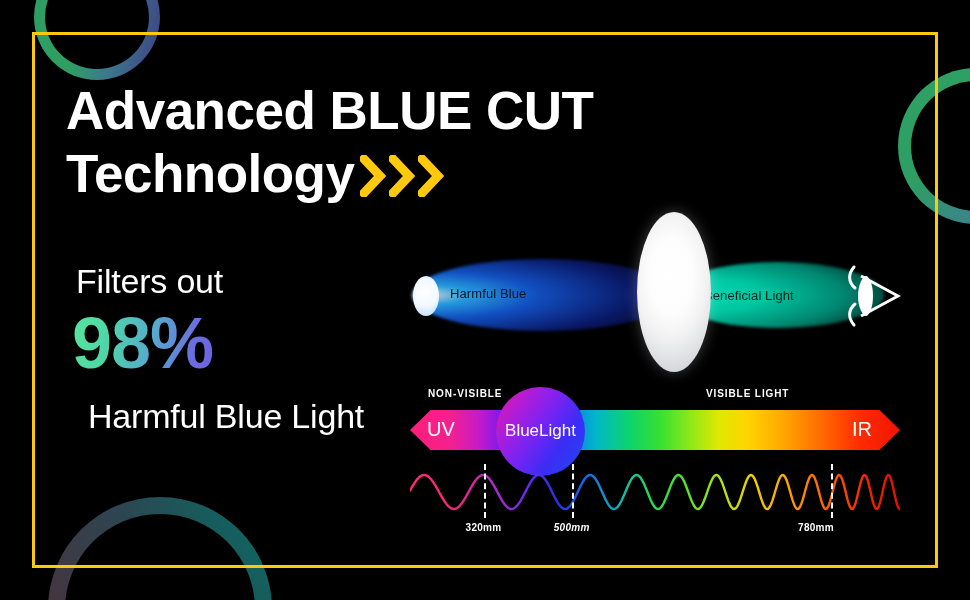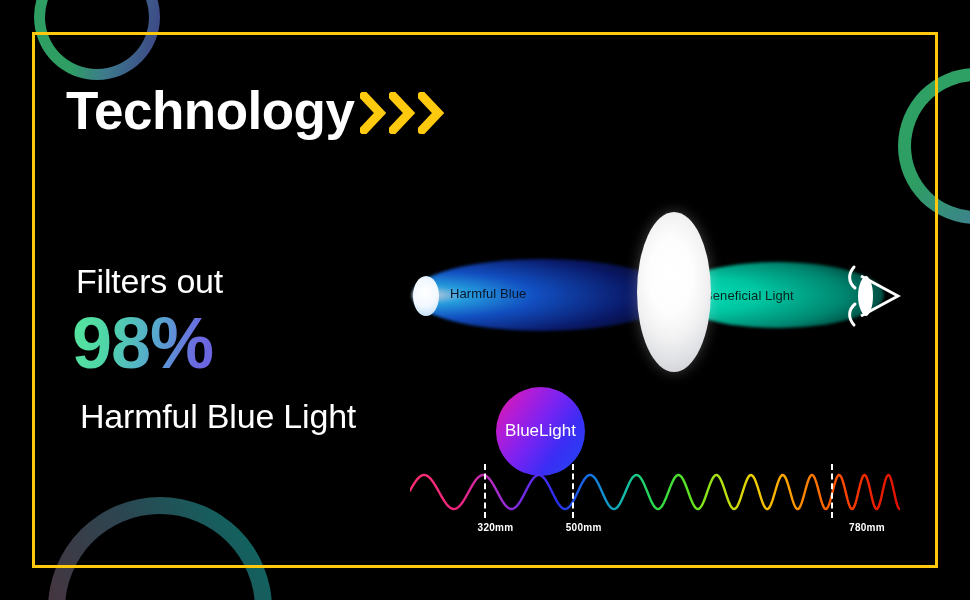--- a/index.html
+++ b/index.html
@@ -94,21 +94,21 @@
     letter-spacing: -1px;
     background: linear-gradient(100deg, #57E69C 0%, #4FD6A8 26%, #57A7CF 58%, #6B6BE0 85%, #6C63E0 100%);
     -webkit-background-clip: text;
     background-clip: text;
     color: transparent;
     text-align: center;
     -webkit-text-fill-color: transparent;
   }
   .harmful-blue {
     position: absolute;
-    left: 80px; top: 394px;
+    left: 88px; top: 394px;
     width: 300px;
     color: #ffffff;
     font-size: 34px;
     font-weight: 500;
     line-height: 1.32;
     letter-spacing: -0.2px;
   }
 
   
   .beam-harmful {
@@ -252,21 +252,20 @@
     width: 490px; height: 70px;
   }
   .tick-label {
     position: absolute;
     color: #ffffff;
     font-size: 10px;
     font-weight: bold;
     letter-spacing: 0.3px;
     transform: translateX(-50%);
     top: 56px;
-    margin-left: 12px;
   }
   .dash-line {
     position: absolute;
     width: 0;
     border-left: 2px dashed #ffffff;
     top: -2px;
     height: 54px;
   }
 </style>
 </head>
@@ -274,20 +273,21 @@
 
 <div id="stage">
 
   <div class="ring ring-tl"></div>
   <div class="ring ring-right"></div>
   <div class="ring ring-bl"></div>
 
   <div class="frame"></div>
 
   <div class="headline">
+    <div>Advanced BLUE CUT</div>
     <div class="line2">
       <span>Technology</span>
       <span class="chevrons">
         <svg class="chev" viewBox="0 0 26 42">
           <path d="M4 4 L20 21 L4 38" fill="none" stroke="#FFC90E" stroke-width="9" stroke-linecap="square" stroke-linejoin="miter"></path>
         </svg>
         <svg class="chev" viewBox="0 0 26 42">
           <path d="M4 4 L20 21 L4 38" fill="none" stroke="#FFC90E" stroke-width="9" stroke-linecap="square" stroke-linejoin="miter"></path>
         </svg>
         <svg class="chev" viewBox="0 0 26 42">
@@ -310,20 +310,27 @@
 
   <div class="lens"></div>
 
   <svg class="eye-icon" viewBox="0 0 58 68">
     <path d="M11 5 C5 12, 5 20, 12 26" fill="none" stroke="#ffffff" stroke-width="3" stroke-linecap="round"></path>
     <path d="M12 42 C5 48, 5 56, 11 63" fill="none" stroke="#ffffff" stroke-width="3" stroke-linecap="round"></path>
     <path d="M15 34 C15 22, 20 14, 23 14 C26 14, 30 22, 30 34 C30 46, 26 54, 23 54 C20 54, 15 46, 15 34 Z" fill="#ffffff"></path>
     <path d="M18 14 L55 34 L18 54" fill="none" stroke="#ffffff" stroke-width="3" stroke-linejoin="miter"></path>
   </svg>
 
+  <div class="spectrum-wrap">
+    <div class="spectrum-bar"></div>
+    <div class="lbl-nonvisible">NON-VISIBLE</div>
+    <div class="lbl-visiblelight">VISIBLE LIGHT</div>
+    <div class="lbl-uv">UV</div>
+    <div class="lbl-ir">IR</div>
+  </div>
 
   <div class="blue-circle">
     <span>Blue</span>
     <span>Light</span>
   </div>
 
   <div class="wave-wrap">
     <svg id="wave-svg" width="490" height="54" viewBox="0 0 490 54">
       <defs>
         <linearGradient id="waveGrad" x1="0" y1="0" x2="1" y2="0">
@@ -343,19 +350,19 @@
           <stop offset="94%" stop-color="#EF2200"></stop>
           <stop offset="100%" stop-color="#E01000"></stop>
         </linearGradient>
       </defs>
       <path id="wave-path" fill="none" stroke="url(#waveGrad)" stroke-width="2.4" stroke-linecap="round" d="M0.0 24.57 L0.8 23.16 L1.6 21.76 L2.4 20.39 L3.2 19.07 L4.0 17.79 L4.8 16.57 L5.6 15.42 L6.4 14.34 L7.2 13.34 L8.0 12.43 L8.8 11.62 L9.6 10.91 L10.4 10.31 L11.2 9.81 L12.0 9.43 L12.8 9.17 L13.6 9.03 L14.4 9.01 L15.2 9.10 L16.0 9.32 L16.8 9.65 L17.6 10.11 L18.4 10.67 L19.2 11.34 L20.0 12.12 L20.8 12.99 L21.6 13.96 L22.4 15.01 L23.2 16.14 L24.0 17.35 L24.8 18.61 L25.6 19.93 L26.4 21.29 L27.2 22.68 L28.0 24.10 L28.8 25.53 L29.6 26.97 L30.4 28.40 L31.2 29.81 L32.0 31.20 L32.8 32.55 L33.6 33.85 L34.4 35.10 L35.2 36.28 L36.0 37.39 L36.8 38.42 L37.6 39.36 L38.4 40.20 L39.2 40.94 L40.0 41.57 L40.8 42.10 L41.6 42.50 L42.4 42.79 L43.2 42.96 L44.0 43.00 L44.8 42.92 L45.6 42.72 L46.4 42.39 L47.2 41.95 L48.0 41.39 L48.8 40.71 L49.6 39.93 L50.4 39.05 L51.2 38.07 L52.0 37.01 L52.8 35.86 L53.6 34.64 L54.4 33.35 L55.2 32.01 L56.0 30.63 L56.8 29.21 L57.6 27.76 L58.4 26.30 L59.2 24.84 L60.0 23.39 L60.8 21.95 L61.6 20.54 L62.4 19.18 L63.2 17.86 L64.0 16.60 L64.8 15.41 L65.6 14.30 L66.4 13.28 L67.2 12.35 L68.0 11.53 L68.8 10.81 L69.6 10.20 L70.4 9.72 L71.2 9.36 L72.0 9.12 L72.8 9.01 L73.6 9.03 L74.4 9.18 L75.2 9.45 L76.0 9.85 L76.8 10.38 L77.6 11.03 L78.4 11.79 L79.2 12.66 L80.0 13.63 L80.8 14.71 L81.6 15.86 L82.4 17.10 L83.2 18.41 L84.0 19.78 L84.8 21.20 L85.6 22.65 L86.4 24.14 L87.2 25.64 L88.0 27.14 L88.8 28.64 L89.6 30.11 L90.4 31.56 L91.2 32.96 L92.0 34.31 L92.8 35.60 L93.6 36.81 L94.4 37.93 L95.2 38.97 L96.0 39.90 L96.8 40.72 L97.6 41.42 L98.4 42.00 L99.2 42.45 L100.0 42.77 L100.8 42.95 L101.6 43.00 L102.4 42.91 L103.2 42.68 L104.0 42.31 L104.8 41.82 L105.6 41.19 L106.4 40.44 L107.2 39.56 L108.0 38.58 L108.8 37.49 L109.6 36.30 L110.4 35.03 L111.2 33.68 L112.0 32.26 L112.8 30.80 L113.6 29.28 L114.4 27.74 L115.2 26.19 L116.0 24.63 L116.8 23.08 L117.6 21.55 L118.4 20.06 L119.2 18.62 L120.0 17.24 L120.8 15.93 L121.6 14.70 L122.4 13.58 L123.2 12.55 L124.0 11.65 L124.8 10.86 L125.6 10.21 L126.4 9.69 L127.2 9.31 L128.0 9.08 L128.8 9.00 L129.6 9.07 L130.4 9.28 L131.2 9.65 L132.0 10.15 L132.8 10.80 L133.6 11.59 L134.4 12.51 L135.2 13.54 L136.0 14.70 L136.8 15.95 L137.6 17.30 L138.4 18.72 L139.2 20.22 L140.0 21.77 L140.8 23.36 L141.6 24.98 L142.4 26.60 L143.2 28.23 L144.0 29.84 L144.8 31.41 L145.6 32.93 L146.4 34.40 L147.2 35.78 L148.0 37.08 L148.8 38.28 L149.6 39.36 L150.4 40.32 L151.2 41.14 L152.0 41.82 L152.8 42.35 L153.6 42.73 L154.4 42.94 L155.2 43.00 L156.0 42.89 L156.8 42.62 L157.6 42.18 L158.4 41.59 L159.2 40.85 L160.0 39.95 L160.8 38.93 L161.6 37.77 L162.4 36.49 L163.2 35.11 L164.0 33.64 L164.8 32.09 L165.6 30.47 L166.4 28.81 L167.2 27.12 L168.0 25.41 L168.8 23.71 L169.6 22.02 L170.4 20.38 L171.2 18.79 L172.0 17.27 L172.8 15.84 L173.6 14.51 L174.4 13.30 L175.2 12.21 L176.0 11.27 L176.8 10.48 L177.6 9.85 L178.4 9.39 L179.2 9.11 L180.0 9.00 L180.8 9.07 L181.6 9.33 L182.4 9.76 L183.2 10.36 L184.0 11.14 L184.8 12.08 L185.6 13.16 L186.4 14.39 L187.2 15.75 L188.0 17.22 L188.8 18.79 L189.6 20.45 L190.4 22.16 L191.2 23.93 L192.0 25.71 L192.8 27.51 L193.6 29.29 L194.4 31.04 L195.2 32.73 L196.0 34.35 L196.8 35.88 L197.6 37.30 L198.4 38.59 L199.2 39.74 L200.0 40.73 L200.8 41.56 L201.6 42.20 L202.4 42.66 L203.2 42.93 L204.0 43.00 L204.8 42.87 L205.6 42.54 L206.4 42.01 L207.2 41.29 L208.0 40.39 L208.8 39.32 L209.6 38.08 L210.4 36.70 L211.2 35.19 L212.0 33.56 L212.8 31.83 L213.6 30.04 L214.4 28.19 L215.2 26.30 L216.0 24.42 L216.8 22.54 L217.6 20.71 L218.4 18.94 L219.2 17.26 L220.0 15.68 L220.8 14.23 L221.6 12.93 L222.4 11.79 L223.2 10.82 L224.0 10.06 L224.8 9.49 L225.6 9.14 L226.4 9.00 L227.2 9.09 L228.0 9.39 L228.8 9.92 L229.6 10.65 L230.4 11.59 L231.2 12.72 L232.0 14.03 L232.8 15.51 L233.6 17.12 L234.4 18.86 L235.2 20.70 L236.0 22.61 L236.8 24.57 L237.6 26.56 L238.4 28.54 L239.2 30.49 L240.0 32.39 L240.8 34.19 L241.6 35.89 L242.4 37.45 L243.2 38.86 L244.0 40.08 L244.8 41.11 L245.6 41.93 L246.4 42.53 L247.2 42.88 L248.0 43.00 L248.8 42.87 L249.6 42.50 L250.4 41.89 L251.2 41.04 L252.0 39.98 L252.8 38.71 L253.6 37.24 L254.4 35.61 L255.2 33.83 L256.0 31.94 L256.8 29.95 L257.6 27.89 L258.4 25.81 L259.2 23.72 L260.0 21.66 L260.8 19.67 L261.6 17.77 L262.4 15.99 L263.2 14.36 L264.0 12.91 L264.8 11.66 L265.6 10.63 L266.4 9.85 L267.2 9.31 L268.0 9.04 L268.8 9.03 L269.6 9.30 L270.4 9.83 L271.2 10.63 L272.0 11.67 L272.8 12.95 L273.6 14.44 L274.4 16.12 L275.2 17.97 L276.0 19.96 L276.8 22.05 L277.6 24.21 L278.4 26.40 L279.2 28.59 L280.0 30.74 L280.8 32.82 L281.6 34.78 L282.4 36.60 L283.2 38.24 L284.0 39.68 L284.8 40.88 L285.6 41.83 L286.4 42.51 L287.2 42.90 L288.0 43.00 L288.8 42.79 L289.6 42.29 L290.4 41.51 L291.2 40.44 L292.0 39.12 L292.8 37.56 L293.6 35.78 L294.4 33.83 L295.2 31.73 L296.0 29.52 L296.8 27.25 L297.6 24.94 L298.4 22.65 L299.2 20.42 L300.0 18.29 L300.8 16.29 L301.6 14.48 L302.4 12.88 L303.2 11.52 L304.0 10.43 L304.8 9.64 L305.6 9.16 L306.4 9.00 L307.2 9.17 L308.0 9.66 L308.8 10.48 L309.6 11.60 L310.4 13.00 L311.2 14.66 L312.0 16.55 L312.8 18.63 L313.6 20.86 L314.4 23.20 L315.2 25.60 L316.0 28.01 L316.8 30.39 L317.6 32.68 L318.4 34.84 L319.2 36.83 L320.0 38.59 L320.8 40.10 L321.6 41.32 L322.4 42.22 L323.2 42.79 L324.0 43.00 L324.8 42.85 L325.6 42.35 L326.4 41.49 L327.2 40.31 L328.0 38.81 L328.8 37.04 L329.6 35.02 L330.4 32.80 L331.2 30.43 L332.0 27.96 L332.8 25.44 L333.6 22.92 L334.4 20.47 L335.2 18.14 L336.0 15.98 L336.8 14.03 L337.6 12.36 L338.4 10.99 L339.2 9.96 L340.0 9.29 L340.8 9.01 L341.6 9.12 L342.4 9.62 L343.2 10.49 L344.0 11.74 L344.8 13.32 L345.6 15.20 L346.4 17.34 L347.2 19.69 L348.0 22.20 L348.8 24.80 L349.6 27.44 L350.4 30.05 L351.2 32.56 L352.0 34.92 L352.8 37.07 L353.6 38.95 L354.4 40.51 L355.2 41.72 L356.0 42.54 L356.8 42.95 L357.6 42.94 L358.4 42.50 L359.2 41.64 L360.0 40.38 L360.8 38.75 L361.6 36.80 L362.4 34.56 L363.2 32.10 L364.0 29.47 L364.8 26.75 L365.6 24.00 L366.4 21.30 L367.2 18.71 L368.0 16.32 L368.8 14.18 L369.6 12.34 L370.4 10.87 L371.2 9.81 L372.0 9.18 L372.8 9.00 L373.6 9.29 L374.4 10.04 L375.2 11.22 L376.0 12.82 L376.8 14.79 L377.6 17.07 L378.4 19.61 L379.2 22.33 L380.0 25.16 L380.8 28.02 L381.6 30.83 L382.4 33.50 L383.2 35.97 L384.0 38.16 L384.8 40.00 L385.6 41.43 L386.4 42.42 L387.2 42.93 L388.0 42.94 L388.8 42.46 L389.6 41.48 L390.4 40.04 L391.2 38.18 L392.0 35.95 L392.8 33.41 L393.6 30.65 L394.4 27.73 L395.2 24.76 L396.0 21.82 L396.8 19.00 L397.6 16.40 L398.4 14.08 L399.2 12.13 L400.0 10.62 L400.8 9.58 L401.6 9.06 L402.4 9.08 L403.2 9.63 L404.0 10.71 L404.8 12.28 L405.6 14.30 L406.4 16.70 L407.2 19.41 L408.0 22.34 L408.8 25.40 L409.6 28.48 L410.4 31.49 L411.2 34.32 L412.0 36.88 L412.8 39.08 L413.6 40.84 L414.4 42.11 L415.2 42.83 L416.0 42.98 L416.8 42.55 L417.6 41.56 L418.4 40.02 L419.2 37.99 L420.0 35.55 L420.8 32.76 L421.6 29.73 L422.4 26.57 L423.2 23.38 L424.0 20.27 L424.8 17.36 L425.6 14.76 L426.4 12.55 L427.2 10.83 L428.0 9.65 L428.8 9.06 L429.6 9.10 L430.4 9.75 L431.2 11.00 L432.0 12.82 L432.8 15.12 L433.6 17.84 L434.4 20.87 L435.2 24.09 L436.0 27.40 L436.8 30.66 L437.6 33.75 L438.4 36.55 L439.2 38.95 L440.0 40.85 L440.8 42.19 L441.6 42.89 L442.4 42.94 L443.2 42.32 L444.0 41.06 L444.8 39.20 L445.6 36.81 L446.4 33.98 L447.2 30.83 L448.0 27.48 L448.8 24.06 L449.6 20.71 L450.4 17.58 L451.2 14.78 L452.0 12.43 L452.8 10.64 L453.6 9.48 L454.4 9.01 L455.2 9.25 L456.0 10.18 L456.8 11.79 L457.6 14.00 L458.4 16.73 L459.2 19.85 L460.0 23.25 L460.8 26.77 L461.6 30.26 L462.4 33.58 L463.2 36.57 L464.0 39.11 L464.8 41.08 L465.6 42.39 L466.4 42.97 L467.2 42.80 L468.0 41.89 L468.8 40.26 L469.6 37.98 L470.4 35.16 L471.2 31.92 L472.0 28.40 L472.8 24.76 L473.6 21.18 L474.4 17.81 L475.2 14.81 L476.0 12.33 L476.8 10.48 L477.6 9.35 L478.4 9.00 L479.2 9.46 L480.0 10.70 L480.8 12.67 L481.6 15.29 L482.4 18.42 L483.2 21.93 L484.0 25.64 L484.8 29.37 L485.6 32.95 L486.4 36.20 L487.2 38.94 L488.0 41.06 L488.8 42.43 L489.6 42.99"></path>
     </svg>
     <div id="ticks">
         <div class="dash-line" style="left: 73.5px;"></div>
         <div class="tick-label" style="left: 73.5px;">320mm</div>
         <div class="dash-line" style="left: 161.7px;"></div>
-        <div class="tick-label" style="left: 161.7px;">500mm</div>
+        <div class="tick-label" style="left: 161.7px; font-style: italic;">500mm</div>
         <div class="dash-line" style="left: 421.4px;"></div>
-        <div class="tick-label" style="left: 445px; text-align: right;">780mm</div>
+        <div class="tick-label" style="left: 406px; text-align: right;">780mm</div>
       </div>
   </div>
 
 </div>
 
 </body></html>

